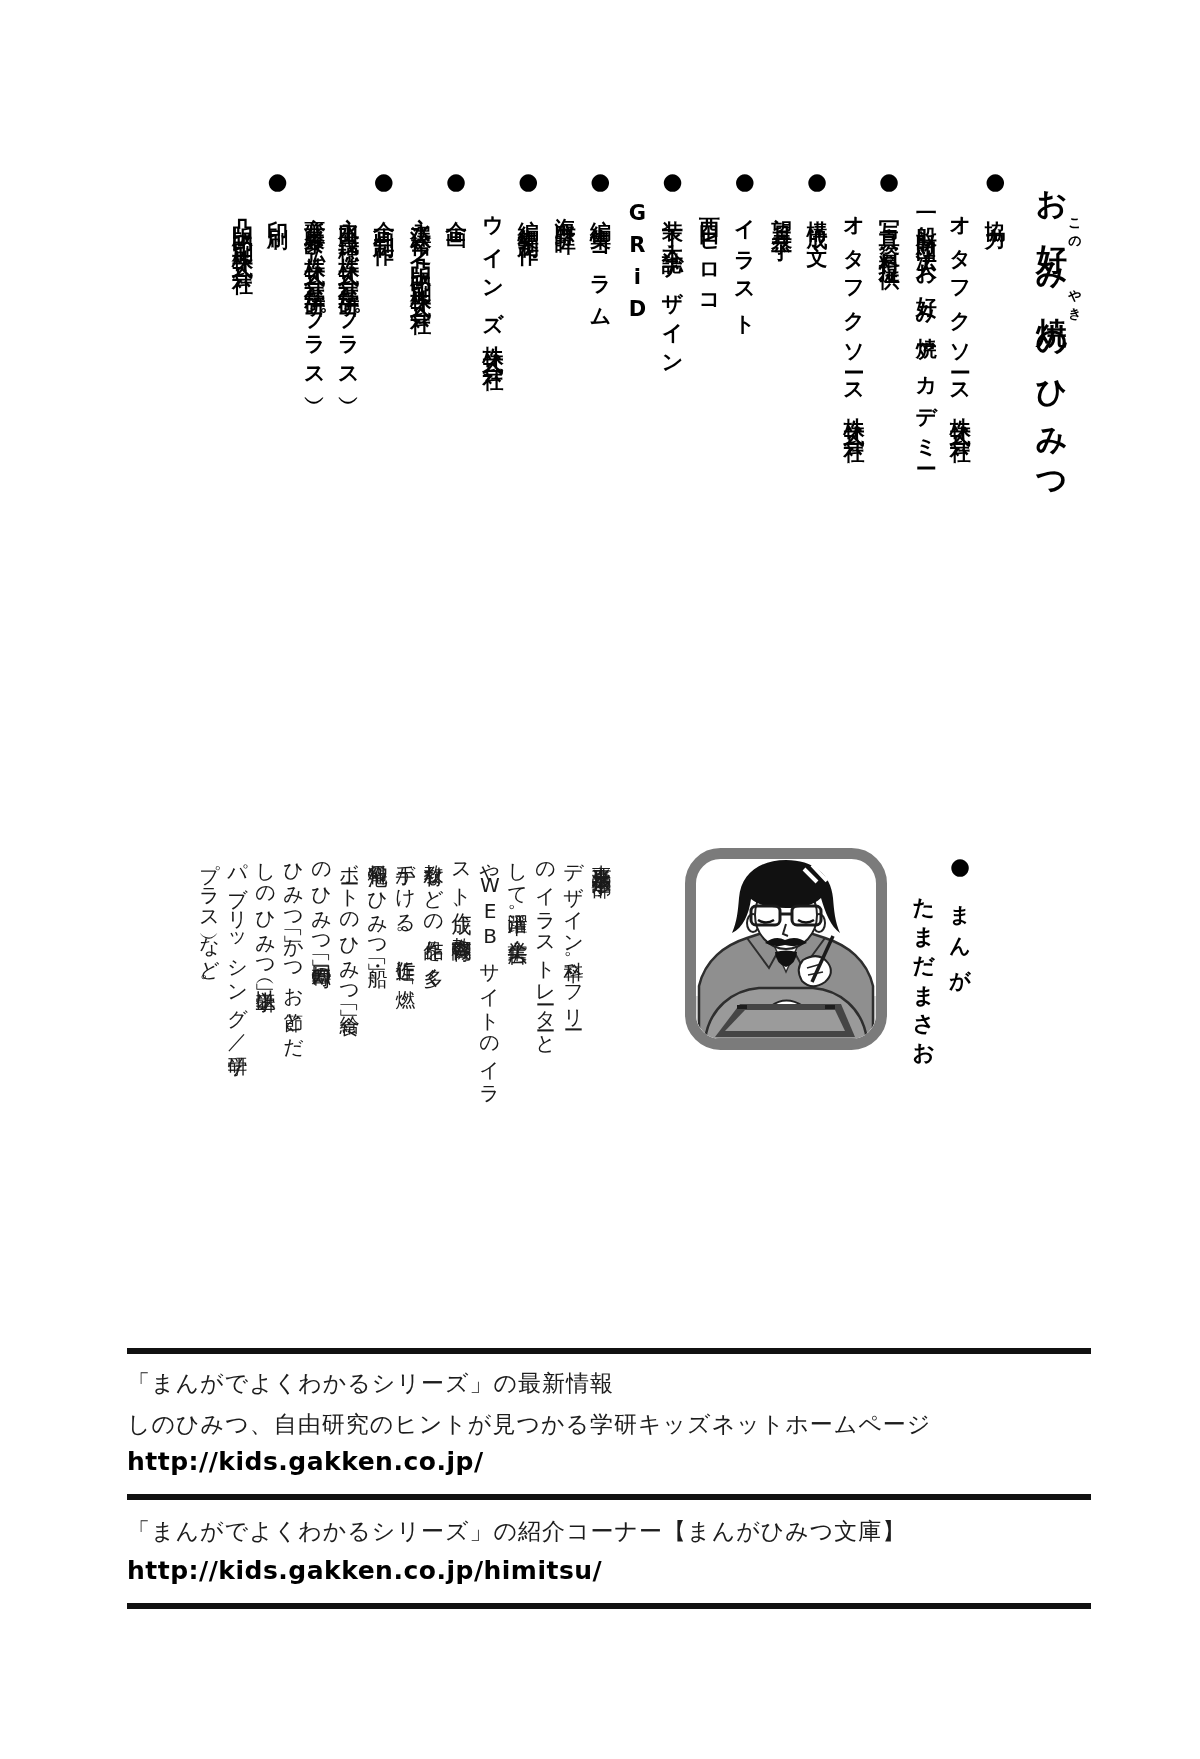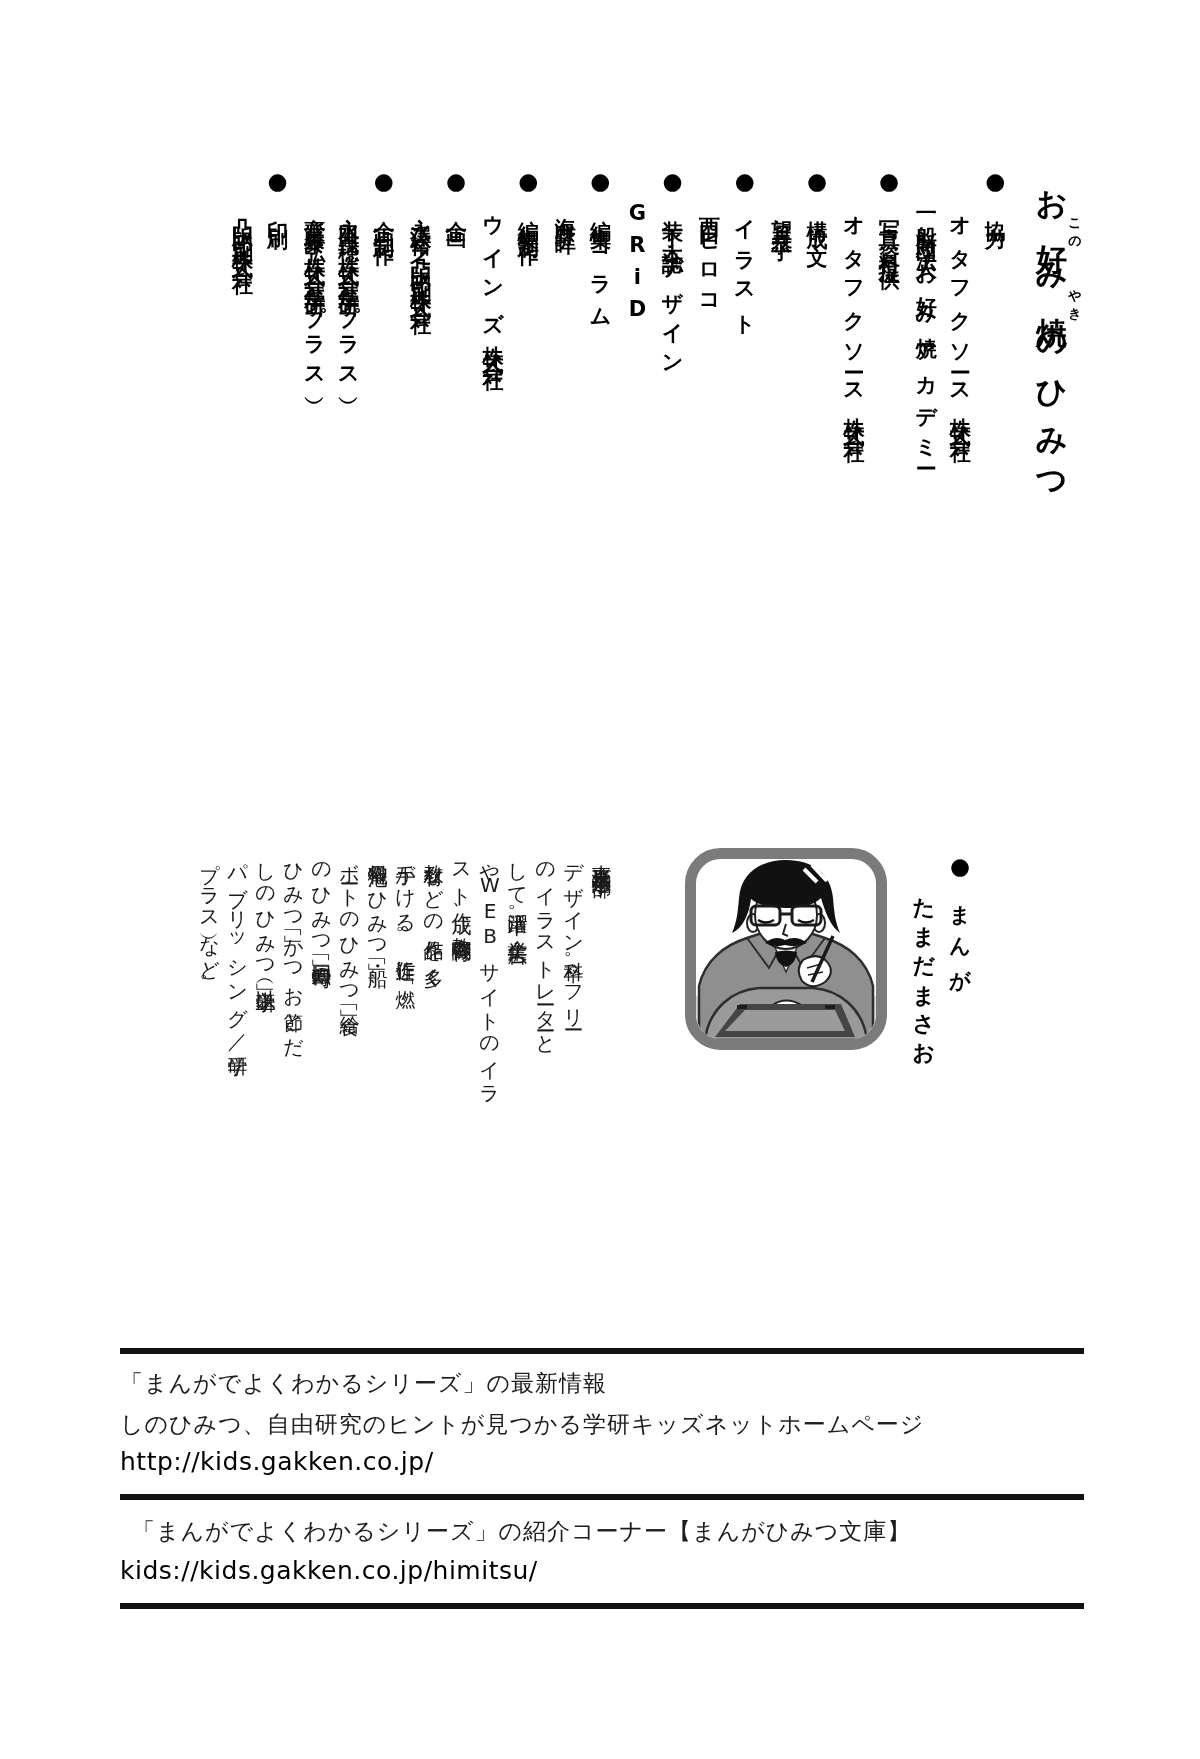--- a/index.html
+++ b/index.html
@@ -35,29 +35,29 @@
   .portrait{position:absolute;left:685px;top:848px;width:202px;height:202px;margin:0;}
   .portrait svg{display:block;width:202px;height:202px;}
   
   .bio{
     position:absolute;top:849px;right:588px;height:248px;
     writing-mode:vertical-rl;text-orientation:upright;
     font-weight:normal;color:#1a1a1a;
   }
   .bio-col{font-size:20px;line-height:1.0;letter-spacing:1.5px;margin-left:8px;}
   
-  .footer{position:absolute;left:120px;top:1348px;width:964px;}
+  .footer{position:absolute;left:127px;top:1348px;width:964px;}
   .hr{height:6px;background:#111;}
   .f-line{font-size:23px;line-height:24px;letter-spacing:1px;color:#1c1c1c;}
   .f-line.l1{margin-top:17px;}
   .f-line.l2{margin-top:17px;}
-  .f-url{font-size:25px;line-height:26px;letter-spacing:0.5px;font-weight:normal;color:#000;}
+  .f-url{font-size:25px;line-height:26px;letter-spacing:0.5px;font-weight:bold;color:#000;}
   .f-url.u1{margin-top:13px;}
   .hr.mid{margin-top:19px;}
-  .f-line.l4{margin-top:19px;margin-left:12px;}
+  .f-line.l4{margin-top:19px;}
   .f-url.u2{margin-top:15px;}
   .hr.bottom{margin-top:19px;}
 </style>
 </head>
 <body>
 
 <div class="page">
 
   <section class="credits">
     <h1 class="book-title">お<ruby>好<rt>この</rt></ruby>み<ruby>焼<rt>やき</rt></ruby>のひみつ</h1>
@@ -180,17 +180,17 @@
       <div class="bio-col">プラス）など。</div>
     </section>
 
   <footer class="footer">
     <div class="hr top"></div>
     <div class="f-line l1">「まんがでよくわかるシリーズ」の最新情報</div>
     <div class="f-line l2">しのひみつ、自由研究のヒントが見つかる学研キッズネットホームページ</div>
     <div class="f-url u1">http://kids.gakken.co.jp/</div>
     <div class="hr mid"></div>
     <div class="f-line l4">「まんがでよくわかるシリーズ」の紹介コーナー【まんがひみつ文庫】</div>
-    <div class="f-url u2">kids://kids.gakken.co.jp/himitsu/</div>
+    <div class="f-url u2">http://kids.gakken.co.jp/himitsu/</div>
     <div class="hr bottom"></div>
   </footer>
 
 </div>
 
 </body></html>

